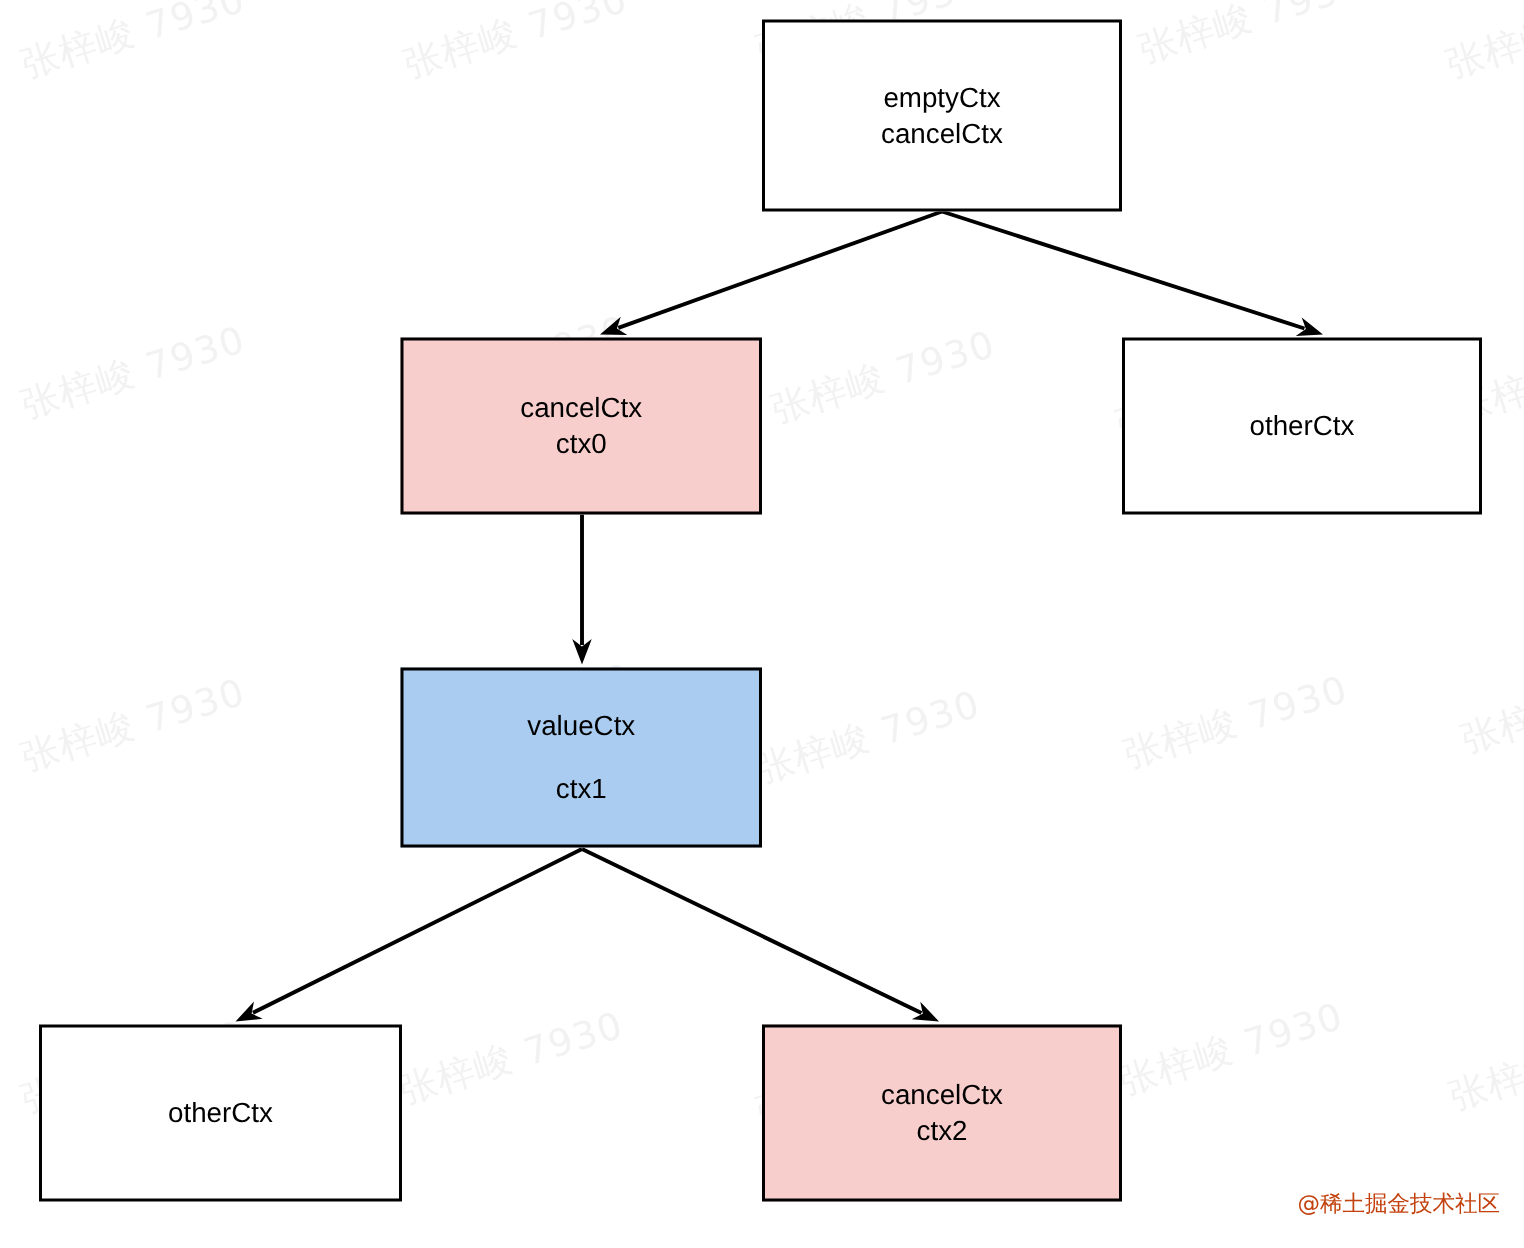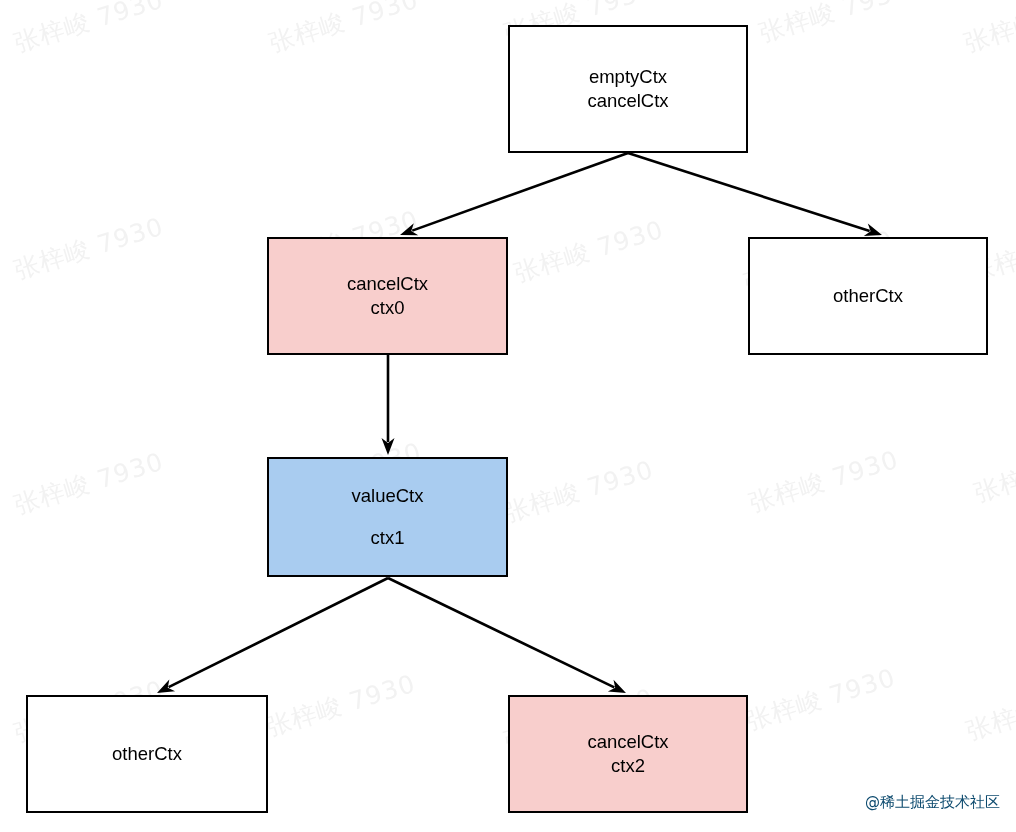--- a/index.html
+++ b/index.html
@@ -32,21 +32,20 @@
     transform: rotate(-17deg);
     transform-origin: left top;
     letter-spacing: 1px;
   }
 
   
   .diagram-layer {
     position: absolute;
     inset: 0;
     z-index: 2;
-    margin-top: 12px;
   }
   .edges {
     position: absolute;
     left: 0;
     top: 0;
     width: 1016px;
     height: 832px;
     z-index: 2;
   }
   .node {
@@ -64,21 +63,21 @@
     font-size: 18.5px;
     font-family: "Liberation Sans", sans-serif;
   }
   .node .line { display: block; }
 
   
   .credit {
     position: absolute;
     right: 16px;
     bottom: 20px;
-    color: #0c4a6e;
+    color: #c2410c;
     font-size: 15px;
     font-family: "DejaVu Sans", sans-serif;
     white-space: nowrap;
     z-index: 4;
   }
 </style>
 </head>
 <body>
 
 <div id="canvas">

